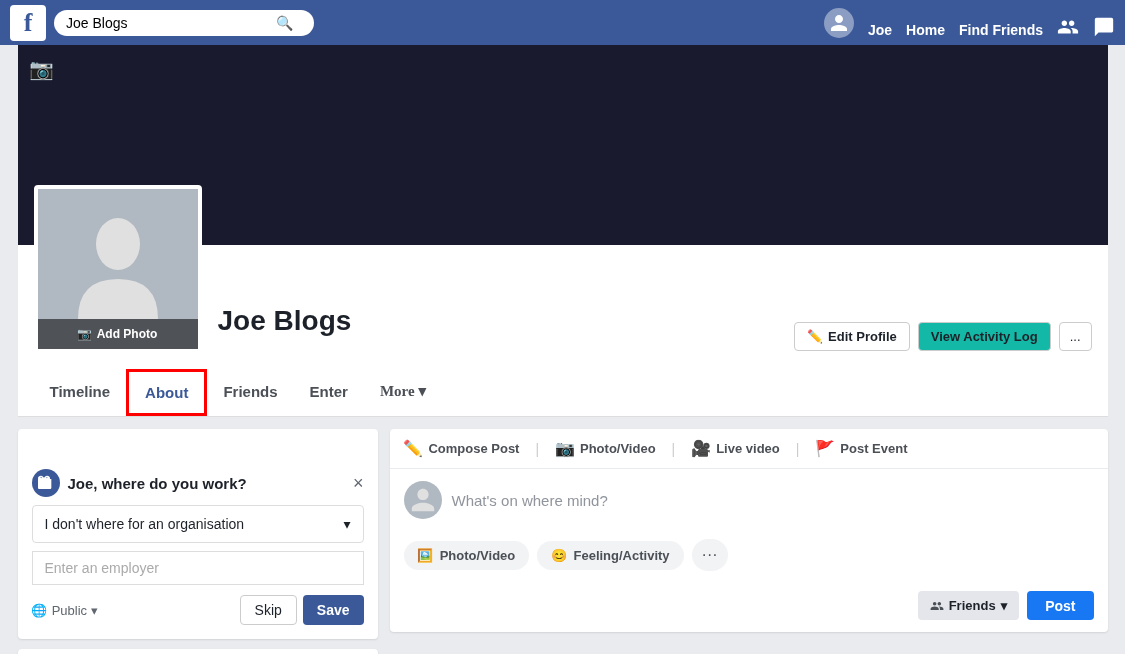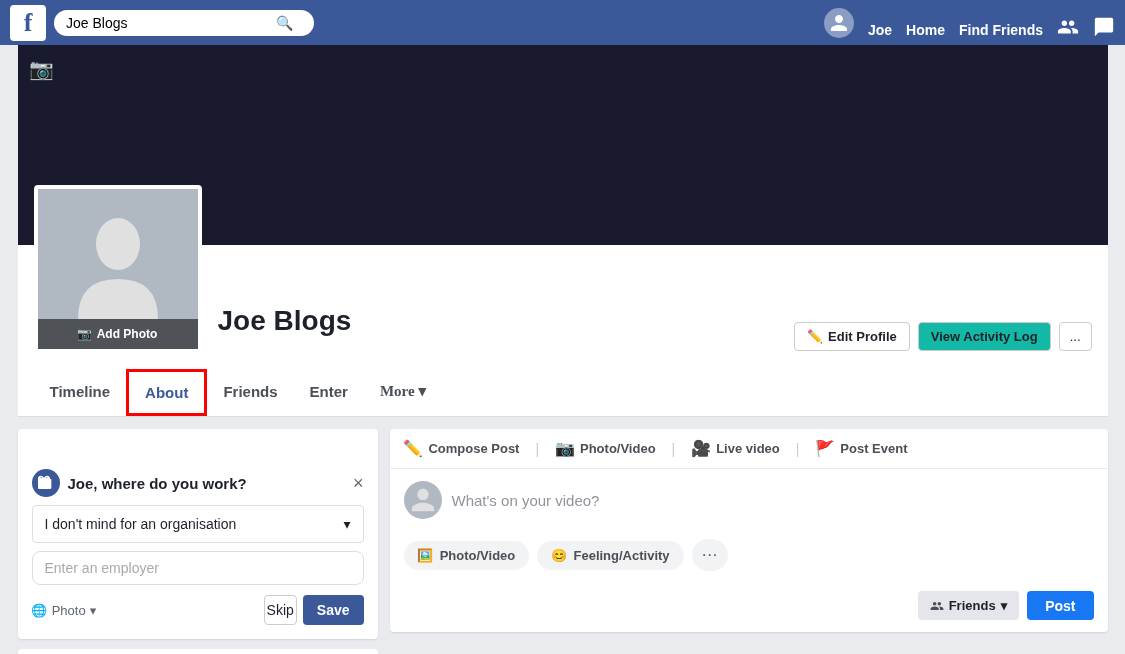--- a/index.html
+++ b/index.html
@@ -296,21 +296,21 @@
       padding: 10px 12px;
       display: flex;
       align-items: center;
       justify-content: space-between;
       cursor: pointer;
       margin-bottom: 8px;
       color: #1d2129;
     }
     .employer-input {
       border: 1px solid #ddd;
-      border-radius: 8px;
+      border-radius: 0;
       padding: 8px 12px;
       width: 100%;
       font-size: 14px;
       color: #606770;
       outline: none;
       margin-bottom: 10px;
     }
     .employer-input::placeholder { color: #aaa; }
     .widget-footer {
       display: flex;
@@ -324,21 +324,21 @@
       font-size: 13px;
       cursor: pointer;
     }
     .footer-actions {
       display: flex; gap: 6px; margin-left: auto;
     }
     .btn-skip {
       background: #fff;
       border: 1px solid #ccc;
       border-radius: 4px;
-      padding: 6px 2px;
+      padding: 6px 14px;
       font-size: 14px;
       cursor: pointer;
       color: #1d2129;
     }
     .btn-save {
       background: #3b5998;
       border: none;
       border-radius: 4px;
       padding: 6px 14px;
       font-size: 14px;
@@ -555,28 +555,28 @@
         <div class="work-widget-header">
           <div class="work-icon">
             <svg width="16" height="16" viewBox="0 0 24 24" fill="#fff">
                 <path d="M20 6h-2.18c.07-.44.18-.88.18-1.34C18 2.99 16.01 1 13.66 1c-1.3 0-2.43.56-3.22 1.44L9 4l-1.44-1.56C6.77 1.56 5.64 1 4.34 1 1.99 1 0 2.99 0 4.66c0 .46.11.9.18 1.34H0v2h20V6zM4.34 4c-.37 0-.66-.3-.66-.66 0-.37.3-.66.66-.66.18 0 .34.07.45.19L6 4.64C5.63 4.87 5.01 4.66 4.34 4zM13.66 4c-.67.66-1.29.87-1.66.64l1.21-1.11c.11-.12.27-.19.45-.19.36 0 .66.29.66.66 0 .36-.3.66-.66.66zM0 19c0 1.1.9 2 2 2h16c1.1 0 2-.9 2-2V8H0v11z"></path>
               </svg>
           </div>
           <span class="work-title">Joe, where do you work?</span>
           <button class="work-close-btn">×</button>
         </div>
         <div class="dropdown-row">
-          <span>I don't mind for an organisation</span>
+          <span>I don't where for an organisation</span>
           <span>▾</span>
         </div>
         <input class="employer-input" type="text" placeholder="Enter an employer" style="">
         <div class="widget-footer">
           <button class="privacy-btn">
             <span>🌐</span>
-            <span>Photo</span>
+            <span>Public</span>
             <span>▾</span>
           </button>
           <div class="footer-actions">
             <button class="btn-skip">Skip</button>
             <button class="btn-save">Save</button>
           </div>
         </div>
       </div>
 
       <div class="intro-card">
@@ -609,21 +609,21 @@
             <span>Post Event</span>
           </div>
         </div>
 
         <div class="compose-row">
           <div class="compose-avatar">
             <svg width="28" height="28" viewBox="0 0 24 24" fill="#e0e0e0">
                 <path d="M12 12c2.7 0 4.8-2.1 4.8-4.8S14.7 2.4 12 2.4 7.2 4.5 7.2 7.2 9.3 12 12 12zm0 2.4c-3.2 0-9.6 1.6-9.6 4.8v2.4h19.2v-2.4c0-3.2-6.4-4.8-9.6-4.8z"></path>
               </svg>
           </div>
-          <div class="compose-placeholder">What's on your video?</div>
+          <div class="compose-placeholder">What's on where mind?</div>
         </div>
 
         <div class="compose-actions-row">
           <button class="compose-action-btn">
             <span>🖼️</span>
             <span>Photo/Video</span>
           </button>
           <button class="compose-action-btn">
             <span>😊</span>
             <span>Feeling/Activity</span>

